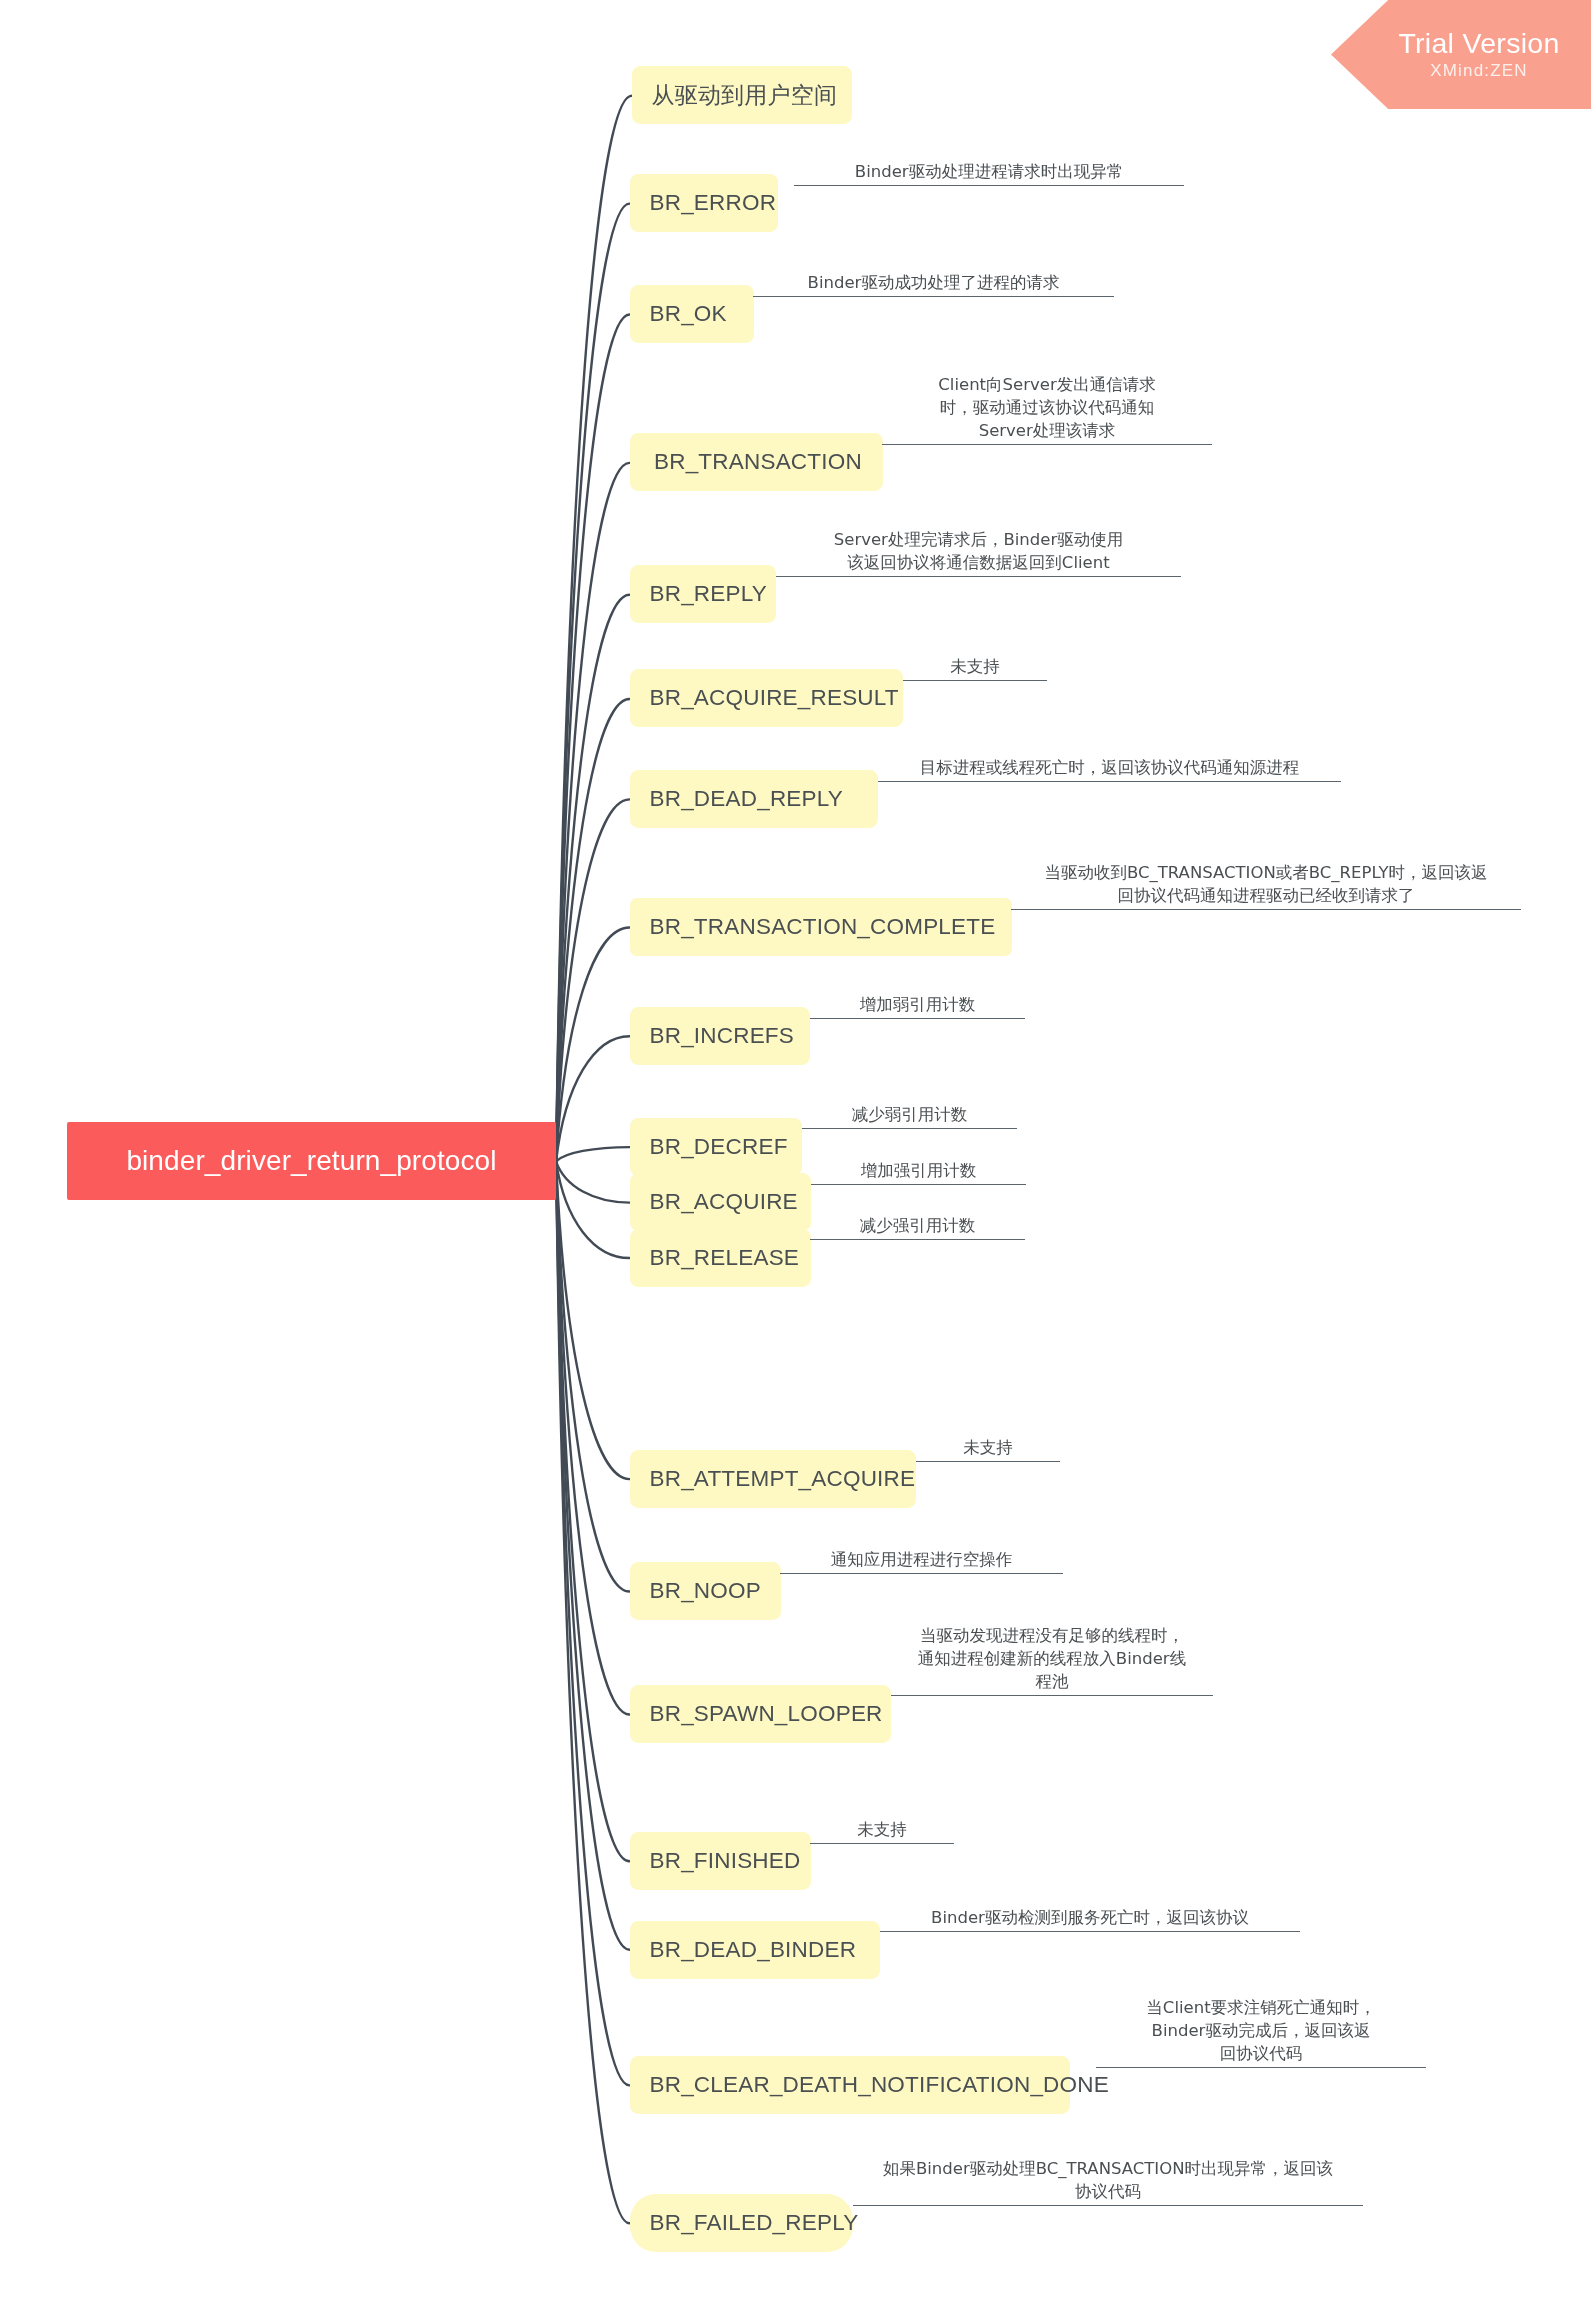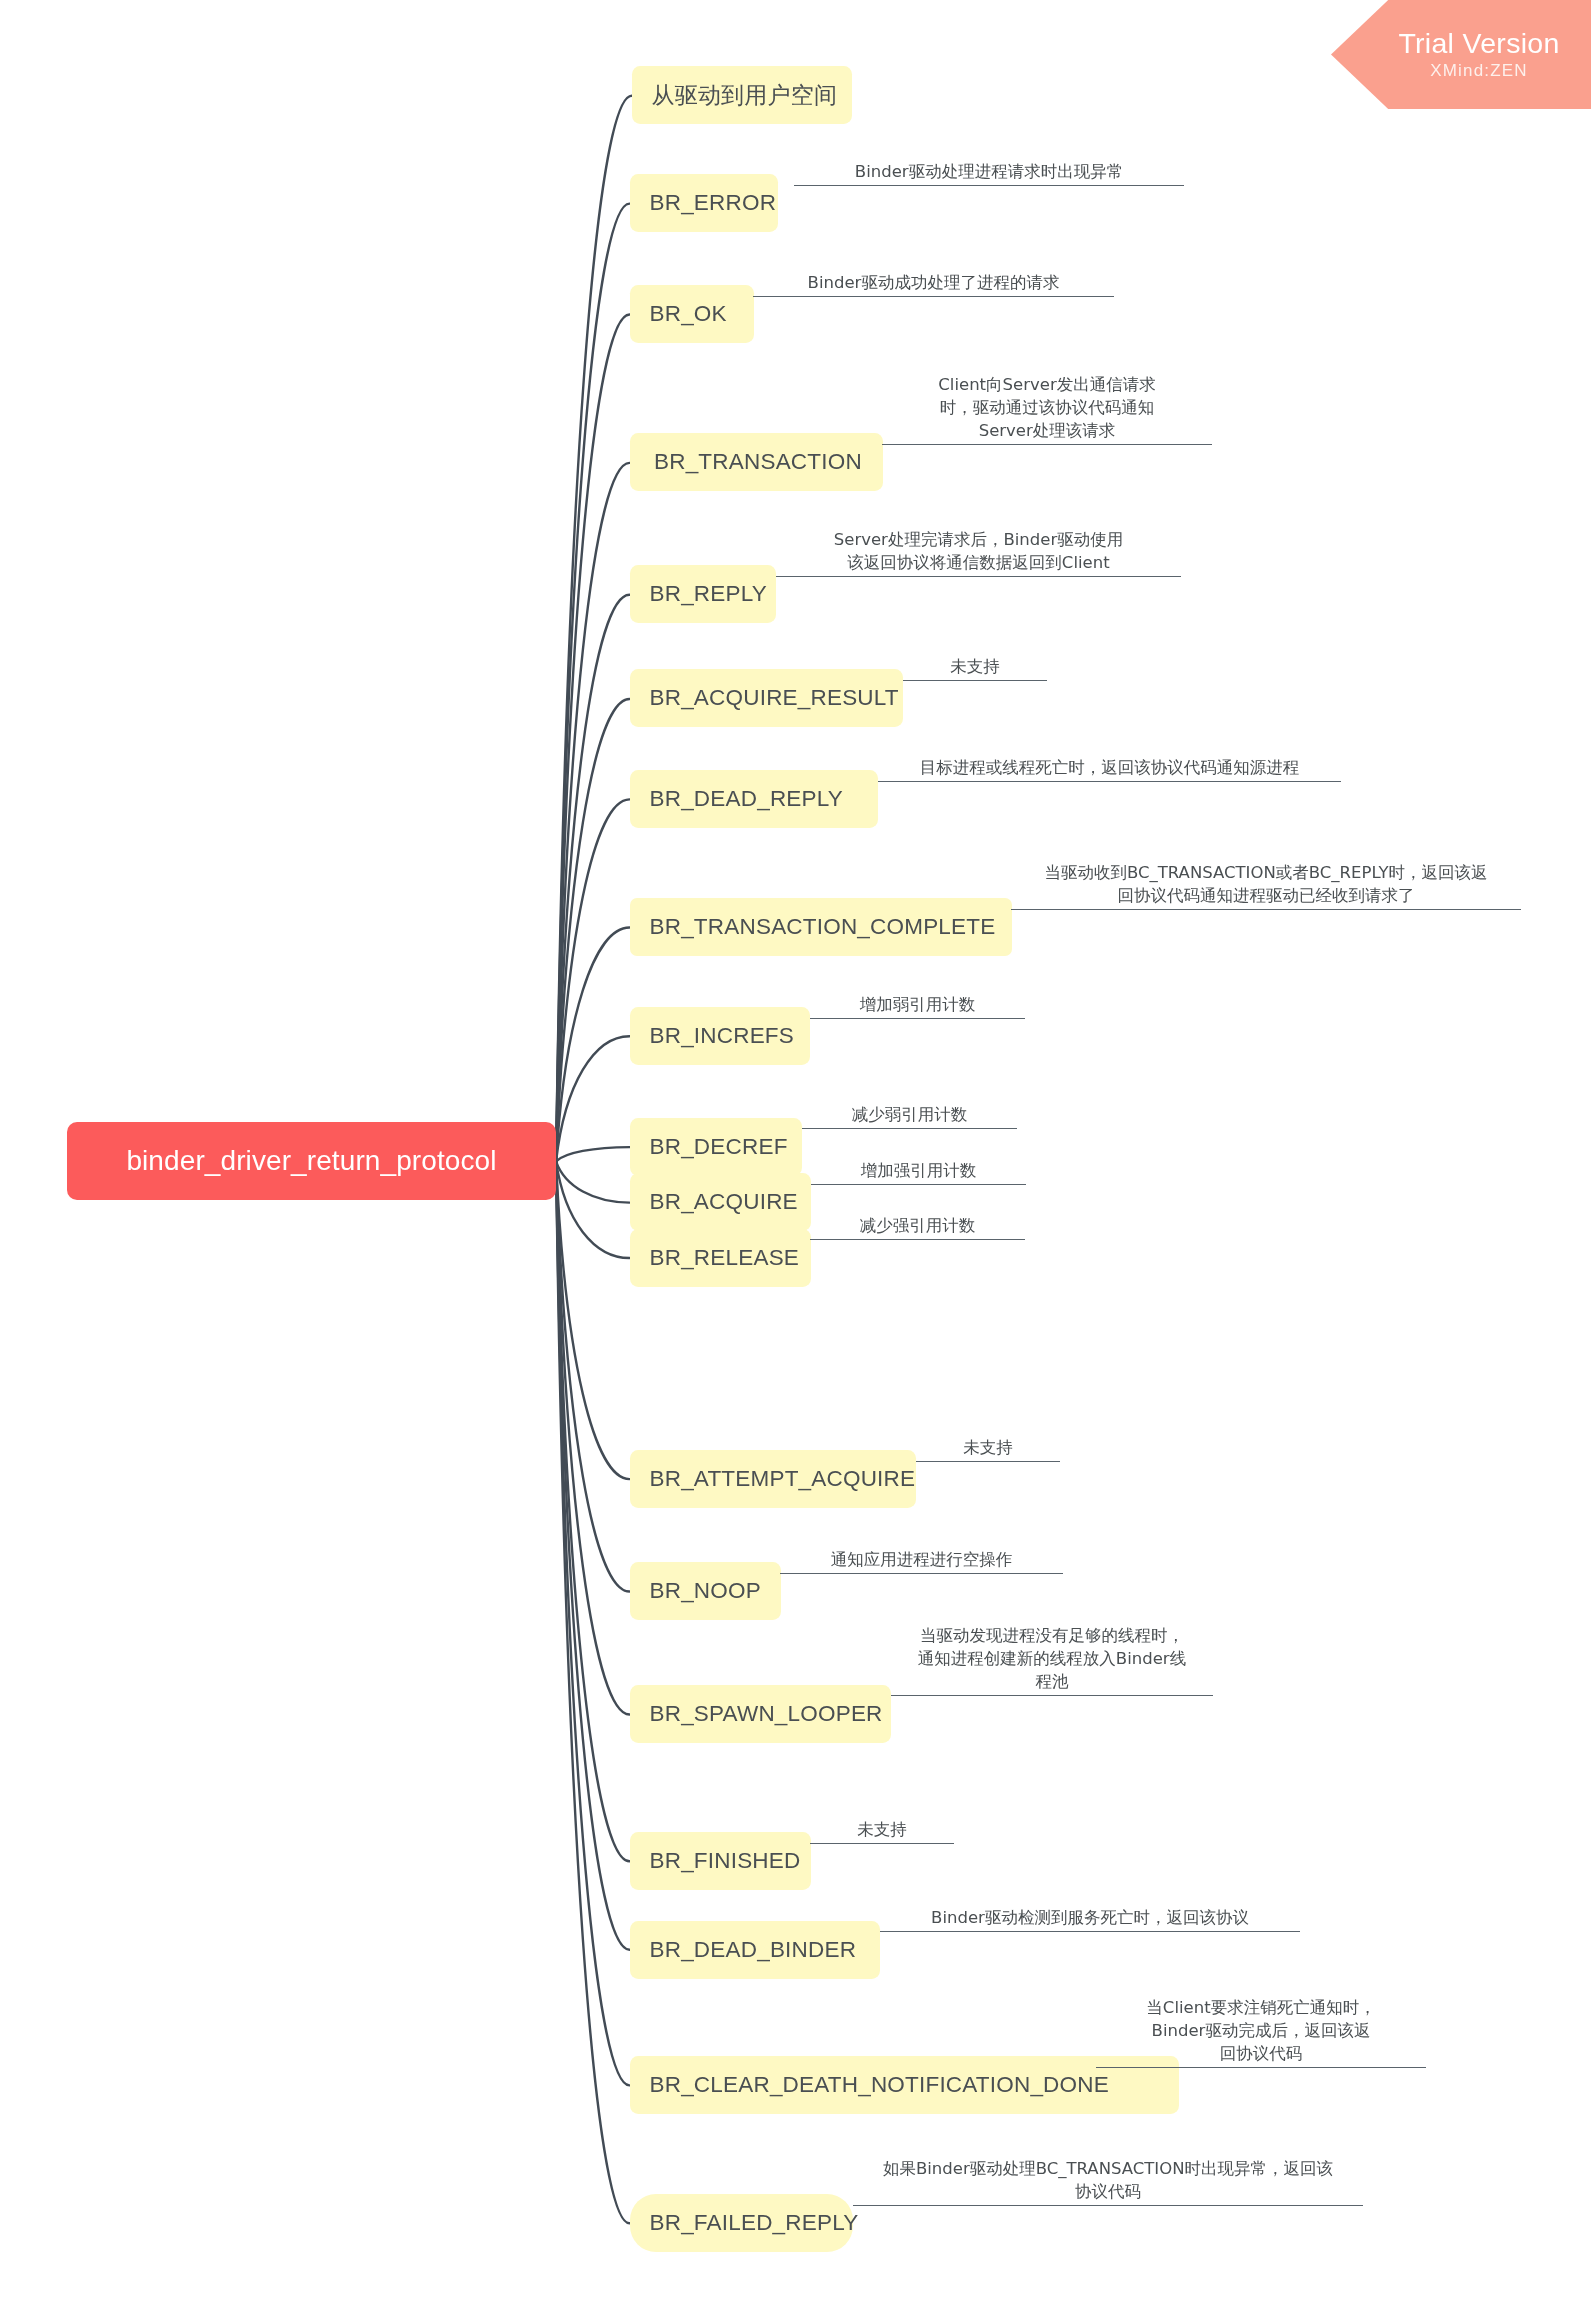--- a/index.html
+++ b/index.html
@@ -33,21 +33,21 @@
   }
 
   
   .root-node {
     position: absolute;
     left: 67px;
     top: 1122px;
     width: 489px;
     height: 78px;
     background: #FC5B5B;
-    border-radius: 10px;
+    border-radius: 2px;
     display: flex;
     align-items: center;
     justify-content: center;
     box-sizing: border-box;
   }
   .root-node .root-label {
     color: #ffffff;
     font-size: 28px;
     letter-spacing: 0.1px;
     white-space: nowrap;
@@ -275,21 +275,21 @@
         <span class="annot-text">未支持</span>
         <span class="annot-rule"></span>
       </div>
       <div class="topic" style="left: 630px; top: 1921px; width: 250px;">
         <span class="topic-label">BR_DEAD_BINDER</span>
       </div>
       <div class="annot" style="left: 880px; top: 1906px; width: 420px;">
         <span class="annot-text">Binder驱动检测到服务死亡时，返回该协议</span>
         <span class="annot-rule"></span>
       </div>
-      <div class="topic" style="left: 630px; top: 2056px; width: 549px;">
+      <div class="topic" style="left: 630px; top: 2056px; width: 440px;">
         <span class="topic-label">BR_CLEAR_DEATH_NOTIFICATION_DONE</span>
       </div>
       <div class="annot" style="left: 1096px; top: 1996px; width: 330px;">
         <span class="annot-text">当Client要求注销死亡通知时，
 Binder驱动完成后，返回该返
 回协议代码</span>
         <span class="annot-rule"></span>
       </div>
       <div class="topic" style="left: 630px; top: 2194px; width: 223px; border-radius: 26px;">
         <span class="topic-label">BR_FAILED_REPLY</span>

